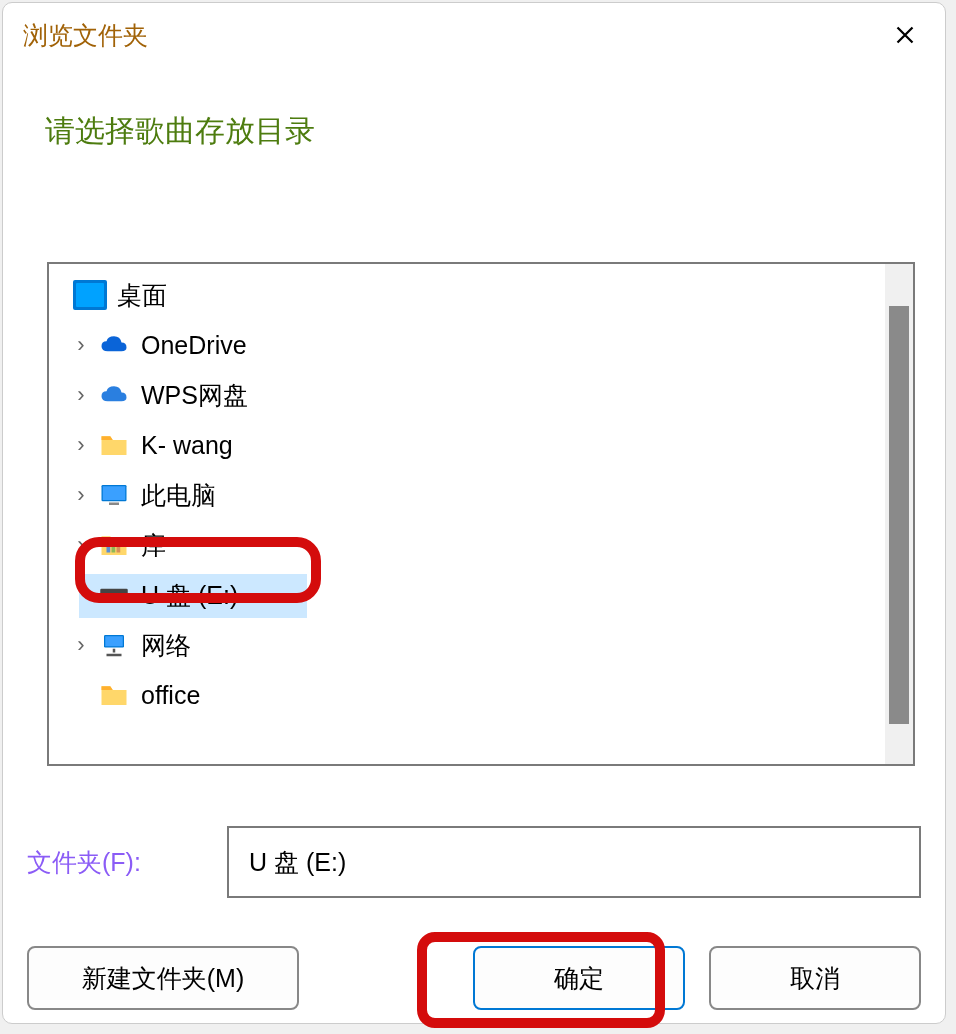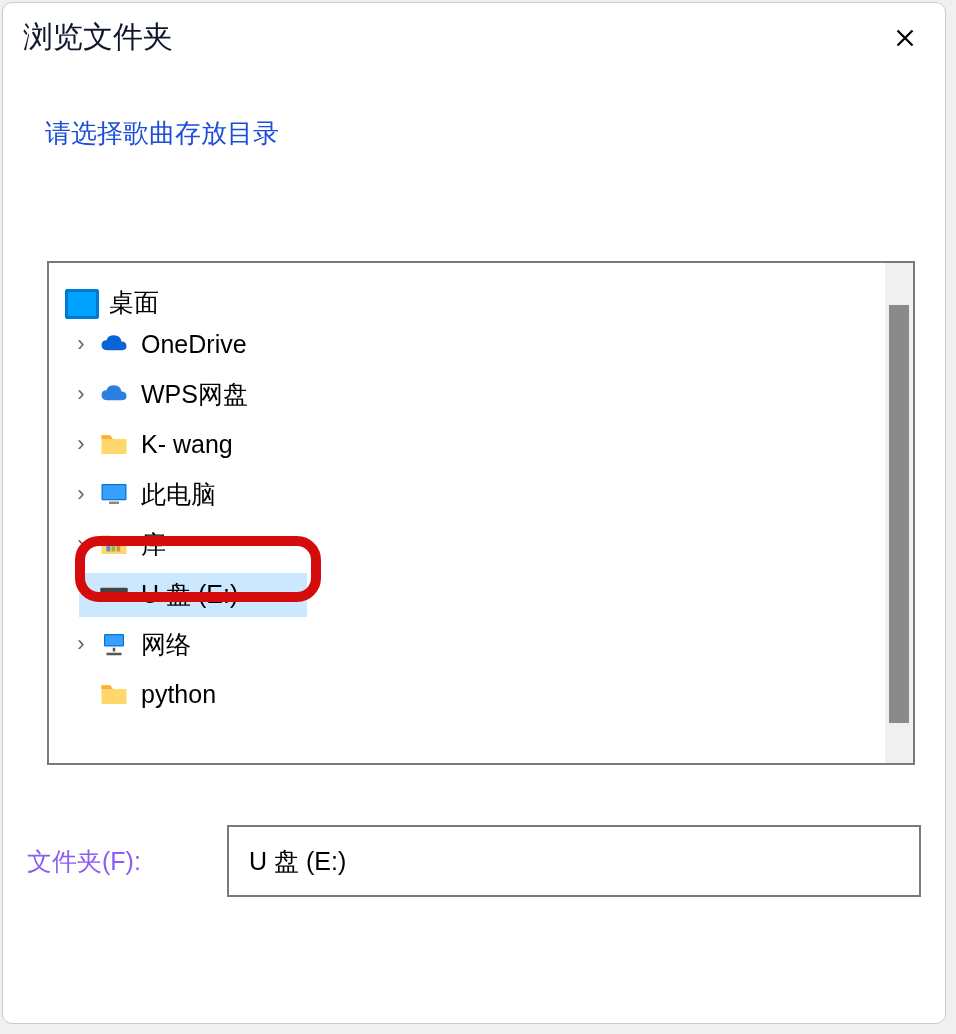--- a/index.html
+++ b/index.html
@@ -19,42 +19,42 @@
       border-radius: 10px;
       display: flex;
       flex-direction: column;
       position: relative;
     }
     .titlebar {
       display: flex;
       align-items: center;
       justify-content: space-between;
       padding: 14px 22px 14px 20px;
-      font-size: 30px;
-      color: #0f172a;
+      font-size: 25px;
+      color: #a16207;
     }
     .close-btn {
       font-size: 28px;
       cursor: pointer;
       width: 36px;
       height: 36px;
       display: flex;
       align-items: center;
       justify-content: center;
       color: #000;
     }
     .content {
       flex: 1;
       display: flex;
       flex-direction: column;
       padding: 0 24px 18px 24px;
     }
     .prompt {
-      font-size: 26px;
-      color: #1d4ed8;
+      font-size: 30px;
+      color: #4d7c0f;
       margin-top: 44px;
       margin-left: 18px;
       margin-bottom: 110px;
     }
     .tree-wrapper {
       border: 2px solid #7a7a7a;
       height: 504px;
       display: flex;
       position: relative;
       margin-left: 20px;
@@ -81,21 +81,21 @@
     }
     .tree-item {
       display: flex;
       align-items: center;
       height: 50px;
       font-size: 25px;
       color: #000;
       cursor: pointer;
       position: relative;
     }
-    .tree-item.root { padding-left: 16px; align-items: flex-end; }
+    .tree-item.root { padding-left: 24px; }
     .tree-item.child { padding-left: 22px; }
     .expand {
       width: 20px;
       display: inline-flex;
       justify-content: center;
       color: #666;
       font-size: 22px;
       margin-right: 6px;
     }
     .expand.empty { visibility: hidden; }
@@ -300,29 +300,35 @@
 
 
         <div class="tree-item child">
           <span class="expand empty">›</span>
           <span class="ico ico-folder">
             <svg viewBox="0 0 24 20">
                 <path d="M2 3 L9 3 L11 6 L22 6 L22 18 L2 18 Z" fill="#ffd76a"></path>
                 <path d="M2 3 L9 3 L11 6 L2 6 Z" fill="#ffb02e"></path>
               </svg>
           </span>
-          <span>python</span>
+          <span>office</span>
         </div>
 
       </div>
       <div class="scrollbar-track">
         <div class="scrollbar-thumb"></div>
       </div>
     </div>
 
     <div class="folder-row">
       <span class="folder-label">文件夹(F):</span>
       <input class="folder-input" value="U 盘 (E:)" style="">
     </div>
 
+    <div class="button-row">
+      <div class="highlight-ok"></div>
+      <button class="btn btn-new">新建文件夹(M)</button>
+      <button class="btn btn-ok">确定</button>
+      <button class="btn btn-cancel">取消</button>
+    </div>
 
   </div>
 </div>
 
 </body></html>

